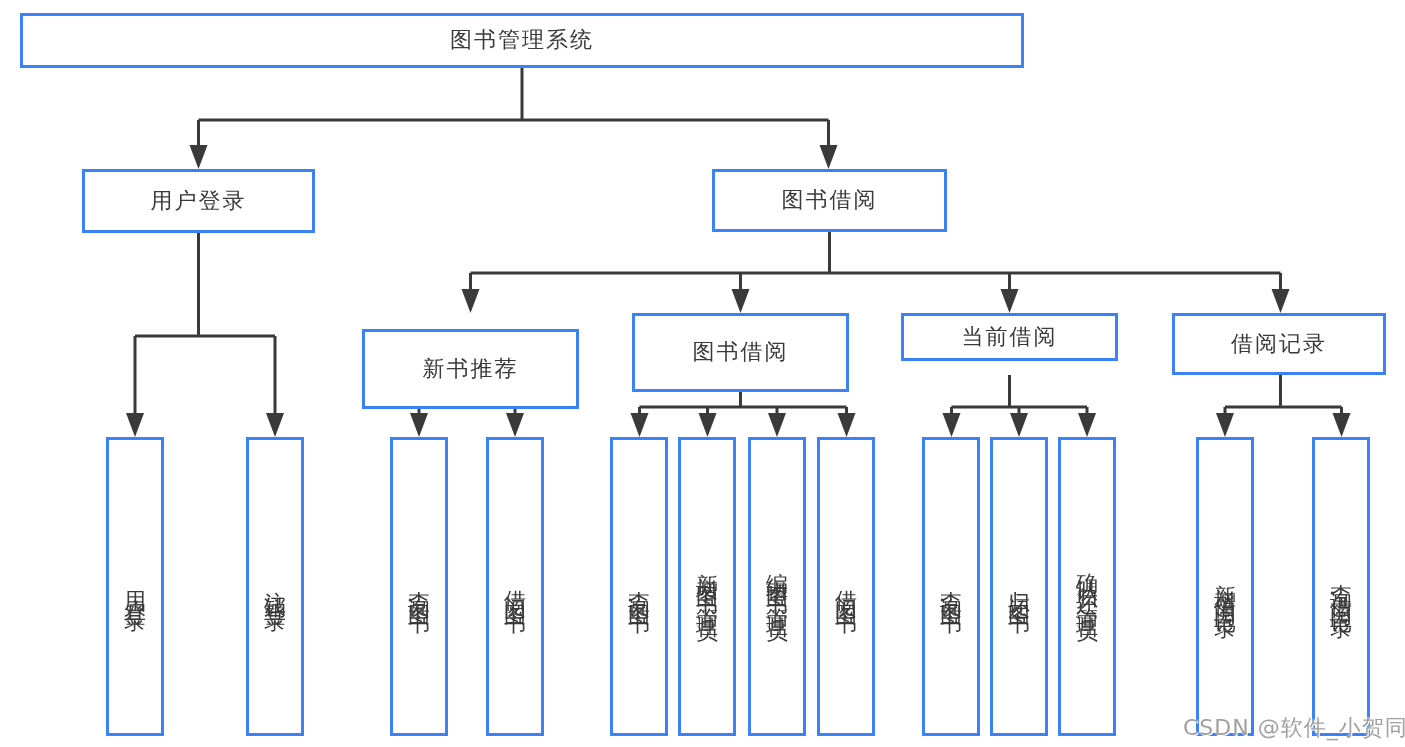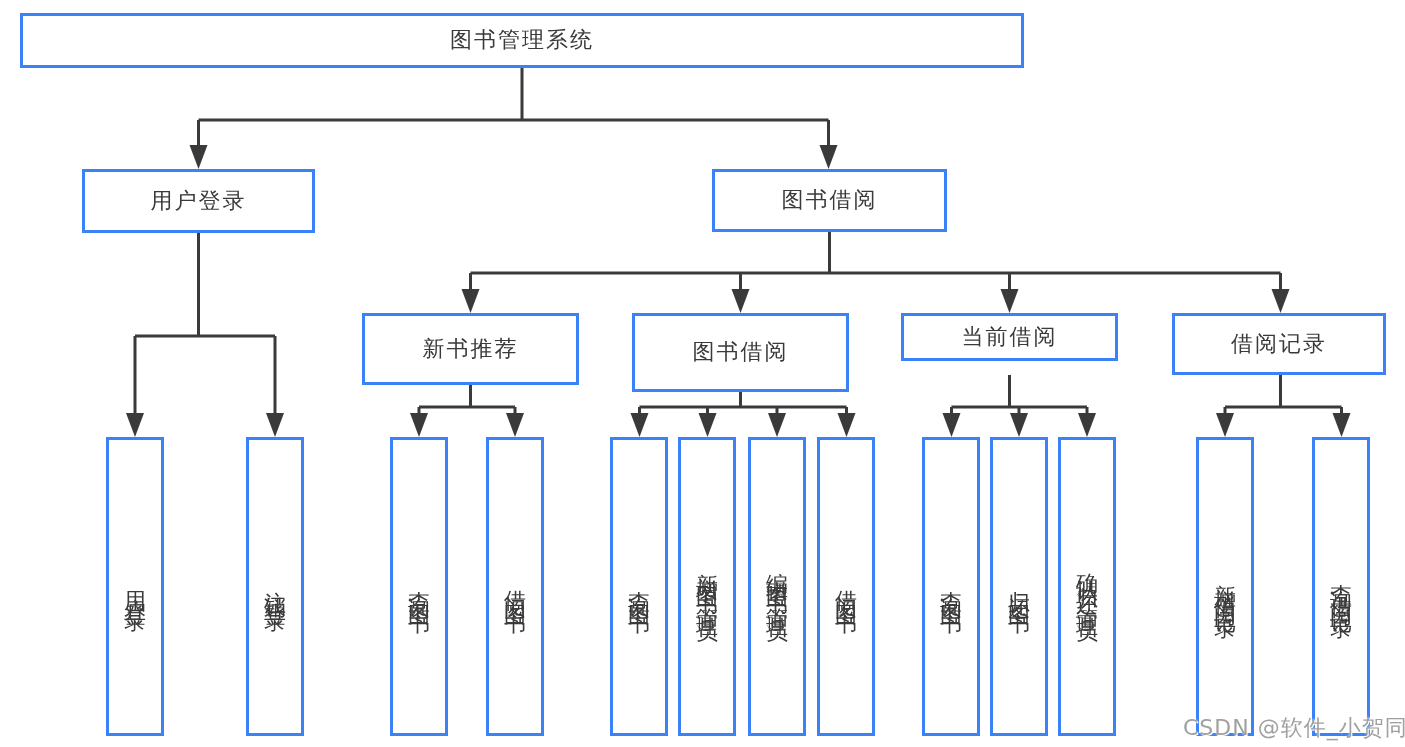--- a/index.html
+++ b/index.html
@@ -92,21 +92,21 @@
     <span>图书管理系统</span>
   </div>
 
   <div class="node" style="left:82px;top:169px;width:233px;height:64px">
     <span>用户登录</span>
   </div>
   <div class="node" style="left:712px;top:169px;width:235px;height:63px">
     <span>图书借阅</span>
   </div>
 
-  <div class="node" style="left:362px;top:313px;width:217px;height:72px">
+  <div class="node" style="left:362px;top:329px;width:217px;height:80px">
     <span>新书推荐</span>
   </div>
   <div class="node" style="left:632px;top:313px;width:217px;height:79px">
     <span>图书借阅</span>
   </div>
   <div class="node" style="left:901px;top:313px;width:217px;height:48px">
     <span>当前借阅</span>
   </div>
   <div class="node" style="left:1172px;top:313px;width:214px;height:62px">
     <span>借阅记录</span>

